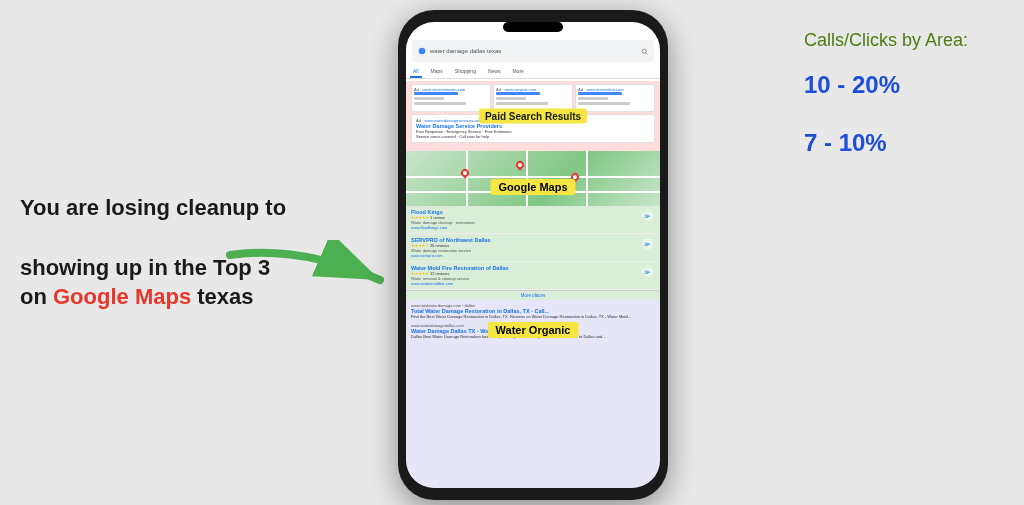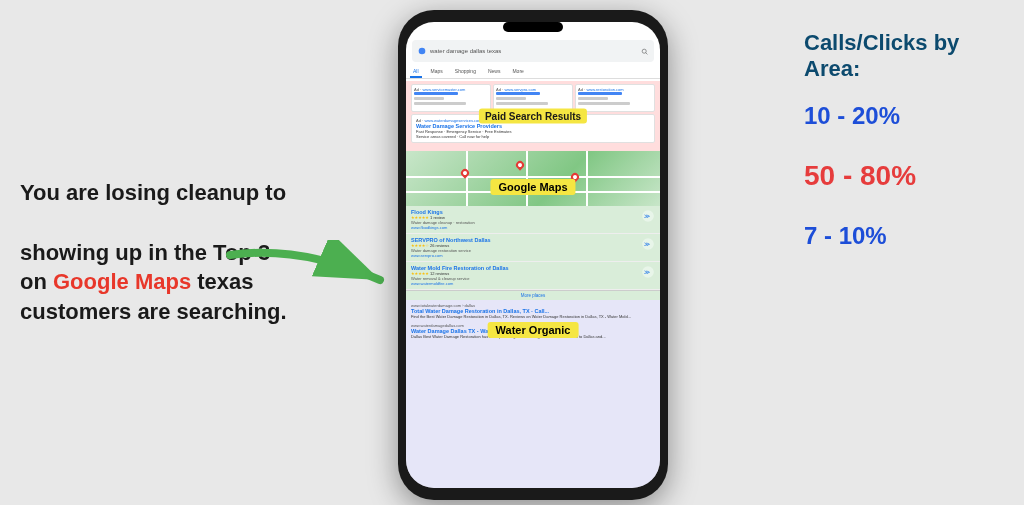--- a/index.html
+++ b/index.html
@@ -299,23 +299,23 @@
 
     
     .right-section {
       position: absolute;
       right: 20px;
       top: 30px;
       width: 200px;
     }
 
     .stats-title {
-      font-size: 22px;
-      font-weight: 700;
-      color: #0c4a6e;
+      font-size: 18px;
+      font-weight: 400;
+      color: #4d7c0f;
       margin-bottom: 20px;
     }
 
     .stat-item {
       margin-bottom: 30px;
     }
 
     .stat-value {
       font-size: 24px;
       font-weight: 700;
@@ -345,21 +345,20 @@
 <body>
 
 <div class="container">
 
   <div class="left-section">
     <div class="main-text">
       <span>You are losing cleanup to</span><br>
       <br>
       <span>showing up in the Top 3</span><br>
       <span>on </span><span class="google-maps-text">Google Maps</span><span> texas</span><br>
-      <span>customers are searching.</span>
     </div>
   </div>
 
   <div class="arrow-container">
     <svg class="arrow-svg" viewBox="0 0 180 55">
       <defs>
         <marker id="arrowhead" markerWidth="8" markerHeight="6" refX="8" refY="3" orient="auto">
           <polygon points="0 0, 8 3, 0 6" fill="#4caf50"></polygon>
         </marker>
       </defs>
@@ -509,25 +508,20 @@
 
   <div class="right-section">
     <div class="stats-title">Calls/Clicks by Area:</div>
 
     <div class="stat-item">
       <div class="stat-value">
         <span>10 - 20%</span>
       </div>
     </div>
 
-    <div class="stat-item">
-      <div class="stat-value highlight">
-        <span>50 - 80%</span>
-      </div>
-    </div>
 
     <div class="stat-item">
       <div class="stat-value">
         <span>7 - 10%</span>
       </div>
     </div>
   </div>
 
 </div>
 

